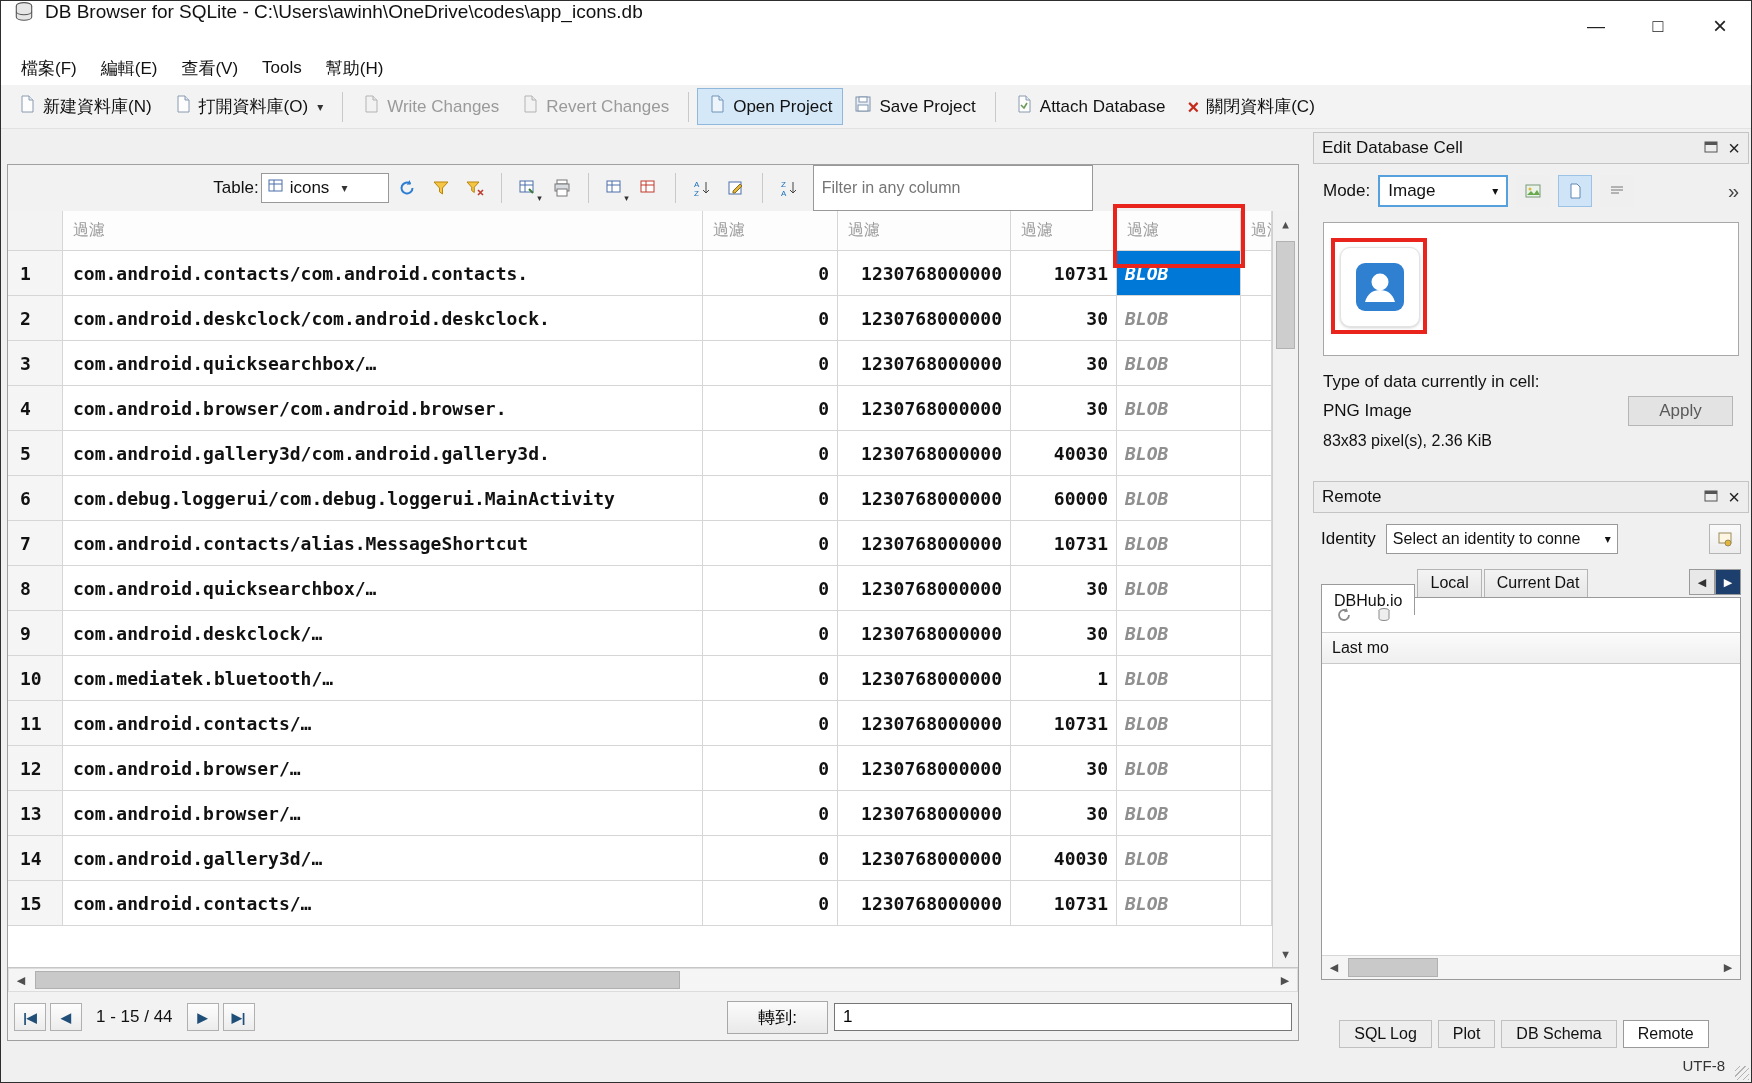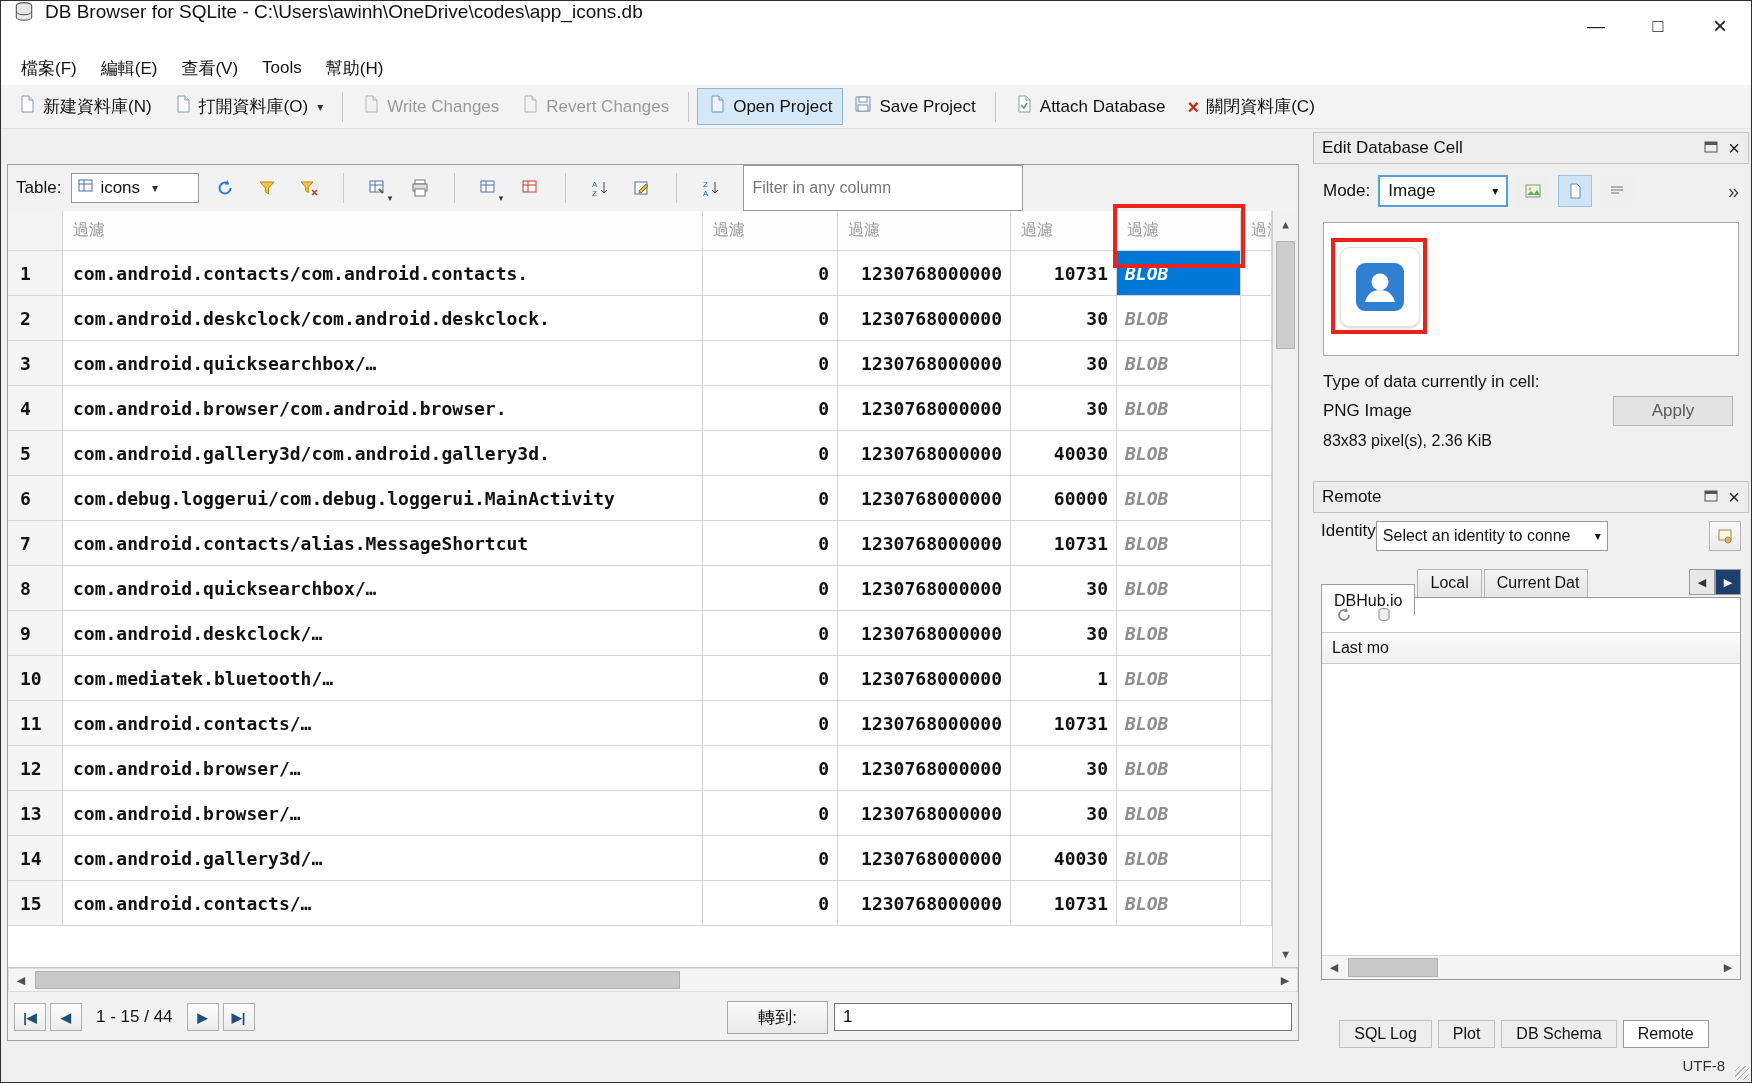--- a/index.html
+++ b/index.html
@@ -28,21 +28,21 @@
   .tsep { width:1px; height:30px; background:#c9c9c9; margin:0 8px; }
   .red-x { color:#c42b1c; font-weight:bold; font-size:20px; line-height:16px; }
 
   
   .main-tabs { position:absolute; left:6px; top:131px; height:33px; display:flex; align-items:flex-end; z-index:3; }
   .mtab { padding:5px 16px 6px; border:1px solid #b4b4b4; border-bottom:none; background:linear-gradient(#f4f4f4,#e6e6e6); margin-right:2px; font-size:17px; }
   .mtab.active { background:#f2f2f2; padding-top:8px; position:relative; top:1px; border-color:#a0a0a0; }
 
   
   .browse-panel { position:absolute; left:6px; top:163px; width:1292px; height:877px; background:#f2f2f2; border:1px solid #a0a0a0; display:flex; flex-direction:column; }
-  .controls-row { height:46px; display:flex; align-items:center; padding:0 8px; gap:10px; }
+  .controls-row { height:46px; display:flex; align-items:center; padding:0 8px; gap:2px;justify-content:center; }
   .combo { display:flex; align-items:center; gap:6px; background:#fff; border:1px solid #999; height:30px; padding:0 6px; }
   .combo .dd { font-size:12px; margin-left:6px; color:#333; }
   .icon-btn { width:32px; height:32px; display:flex; align-items:center; justify-content:center; background:transparent; border:1px solid transparent; position:relative; }
   .icon-btn .mini-dd { position:absolute; right:1px; bottom:0; font-size:9px; color:#333; }
   .filter-input { width:280px; height:46px; border:1px solid #999; font-size:16px; padding:0 8px; margin-left:6px; font-family:inherit; }
 
   
   .grid { position:relative; width:100%; height:757px; background:#fff; border-bottom:1px solid #c6c6c6; font-family:"DejaVu Sans Mono",monospace; }
   .g-row { display:flex; }
   .gc { border-right:1px solid #d6d6d6; border-bottom:1px solid #d6d6d6; overflow:hidden; white-space:nowrap; display:flex; align-items:center; }
@@ -91,26 +91,26 @@
   .mode-combo { display:flex; align-items:center; background:#fff; border:2px solid #55a0dd; height:32px; padding:0 8px; width:130px; font-size:17px; }
   .mode-combo .dd { margin-left:auto; font-size:12px; }
   .sq-btn { width:34px; height:32px; display:flex; align-items:center; justify-content:center; border:1px solid transparent; }
   .sq-btn.active { background:#cfe4f7; border:1px solid #9cc3e5; }
   .chev { margin-left:auto; font-size:20px; color:#444; }
   .preview { margin-top:14px; height:134px; background:#fff; border:1px solid #a8a8a8; position:relative; }
   .img-card { position:absolute; left:16px; top:24px; width:80px; height:80px; background:#fff; border:1px solid #e3e3e3; border-radius:10px; box-shadow:0 1px 3px rgba(0,0,0,.18); display:flex; align-items:center; justify-content:center; }
   .type-caption { margin-top:16px; font-size:17px; }
   .png-row { margin-top:4px; display:flex; align-items:center; }
   .png-row .val { font-size:17px; }
-  .apply-btn { margin-left:auto; margin-right:6px; width:120px; height:30px; background:#e3e3e3; border:1px solid #b5b5b5; color:#5a5a5a; font-size:17px; }
+  .apply-btn { margin-left:auto; margin-right:6px; width:105px; height:30px; background:#e3e3e3; border:1px solid #b5b5b5; color:#5a5a5a; font-size:17px; }
   .size-line { margin-top:6px; font-size:16px; }
 
   .remote { height:507px; display:flex; flex-direction:column; }
   .remote-body { flex:1; padding:8px; display:flex; flex-direction:column; }
-  .identity-row { display:flex; align-items:flex-start; height:36px; }
+  .identity-row { display:flex; align-items:center; gap:10px; height:36px; }
   .identity-row .lbl { font-size:17px; }
   .id-combo { width:232px; height:30px; background:#fff; border:1px solid #999; display:flex; align-items:center; padding:0 6px; font-size:16px; overflow:hidden; white-space:nowrap; }
   .id-combo .dd { margin-left:auto; font-size:12px; }
   .id-btn { margin-left:auto; width:32px; height:30px; border:1px solid #b5b5b5; background:linear-gradient(#fafafa,#ececec); display:flex; align-items:center; justify-content:center; }
   .rtabs { margin-top:10px; display:flex; align-items:flex-end; height:30px; position:relative; }
   .rtab { padding:4px 12px 5px; border:1px solid #b4b4b4; border-bottom:none; background:linear-gradient(#f4f4f4,#e6e6e6); margin-right:2px; font-size:16px; white-space:nowrap; overflow:hidden; }
   .rtab.active { background:#fff; padding-top:7px; border-color:#9a9a9a; position:relative; top:18px; }
   .rtab.cut { max-width:104px; }
   .tab-arrows { position:absolute; right:0; bottom:2px; display:flex; }
   .tarr { width:26px; height:26px; display:flex; align-items:center; justify-content:center; border:1px solid #9a9a9a; background:#e8e8e8; font-size:11px; color:#333; }

